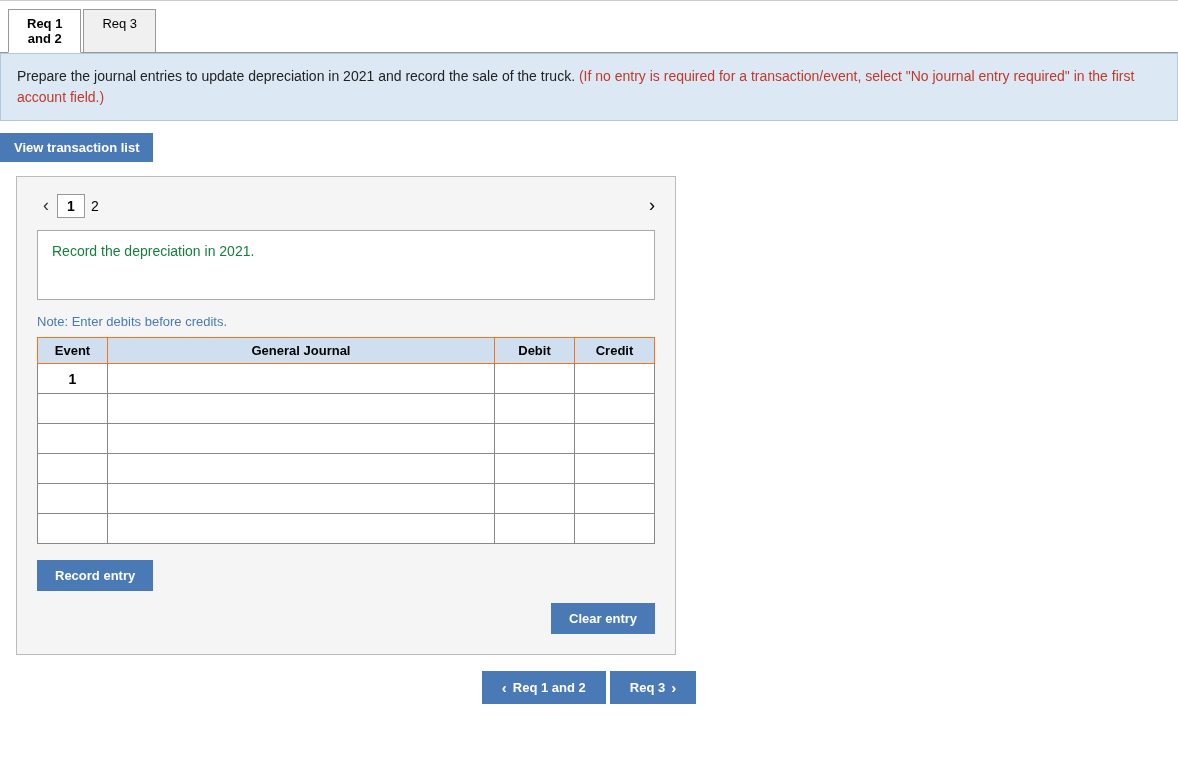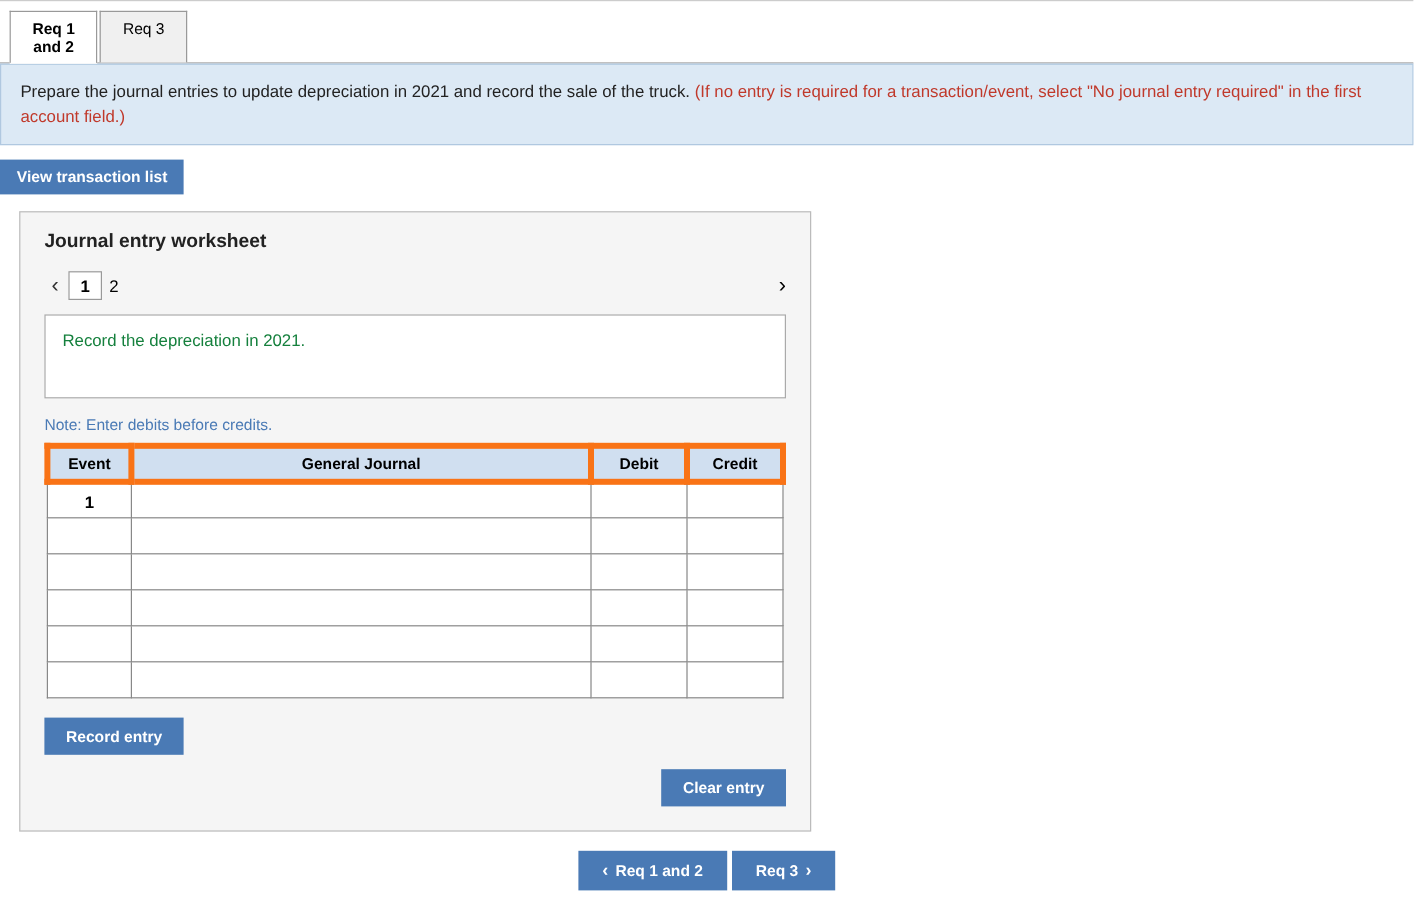--- a/index.html
+++ b/index.html
@@ -134,21 +134,21 @@
     }
 
     
     .journal-table {
       width: 100%;
       border-collapse: collapse;
       margin-bottom: 16px;
     }
     .journal-table th {
       background: #d0dff0;
-      border: 5px solid #f97316;
+      border: 1px solid #f97316;
       padding: 5px 8px;
       font-size: 13px;
       font-weight: bold;
       text-align: center;
     }
     .journal-table th.col-event { width: 70px; }
     .journal-table th.col-journal { width: auto; }
     .journal-table th.col-debit { width: 80px; margin-top: 44px; }
     .journal-table th.col-credit { width: 80px; margin-top: 16px; }
 
@@ -259,21 +259,20 @@
 <div class="instruction-box">
   <span>Prepare the journal entries to update depreciation in 2021 and record the sale of the truck.</span>
   <span class="red-text">(If no entry is required for a transaction/event, select "No journal entry required" in the first account field.)</span>
 </div>
 
 
 <button class="view-transaction-btn">View transaction list</button>
 
 
 <div class="worksheet-container">
-  <div class="worksheet-title">Journal entry worksheet</div>
 
   <div class="nav-row">
     <button class="nav-btn">‹</button>
     <span class="page-num active">1</span>
     <span class="page-num-2">2</span>
     <span class="nav-right">›</span>
   </div>
 
   <div class="entry-instruction">Record the depreciation in 2021.</div>
 

